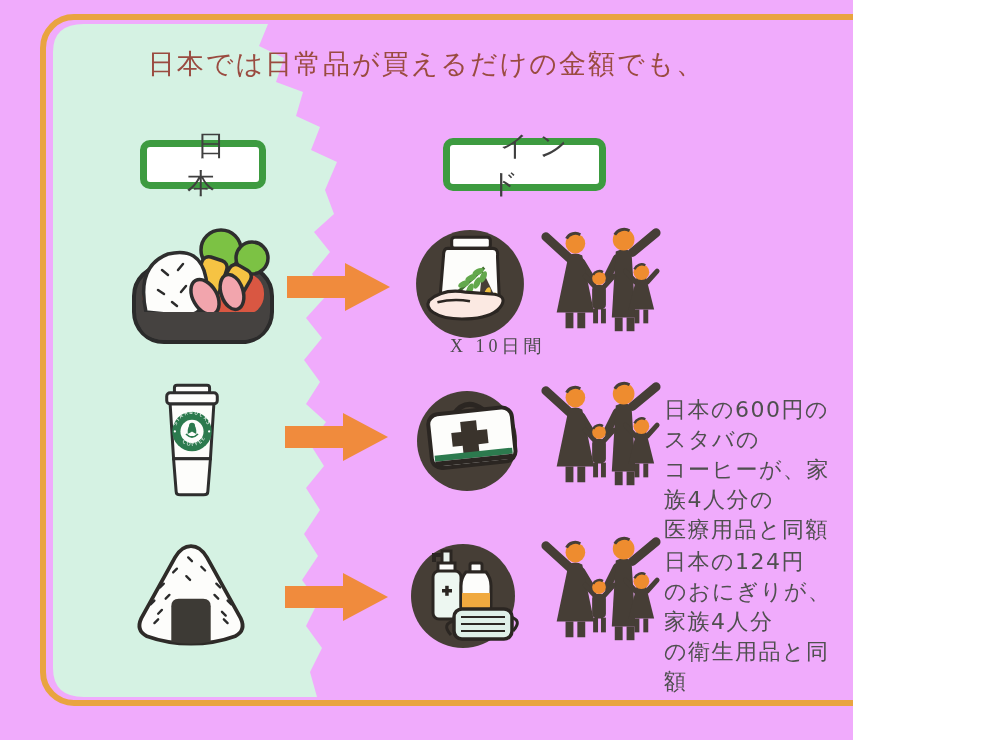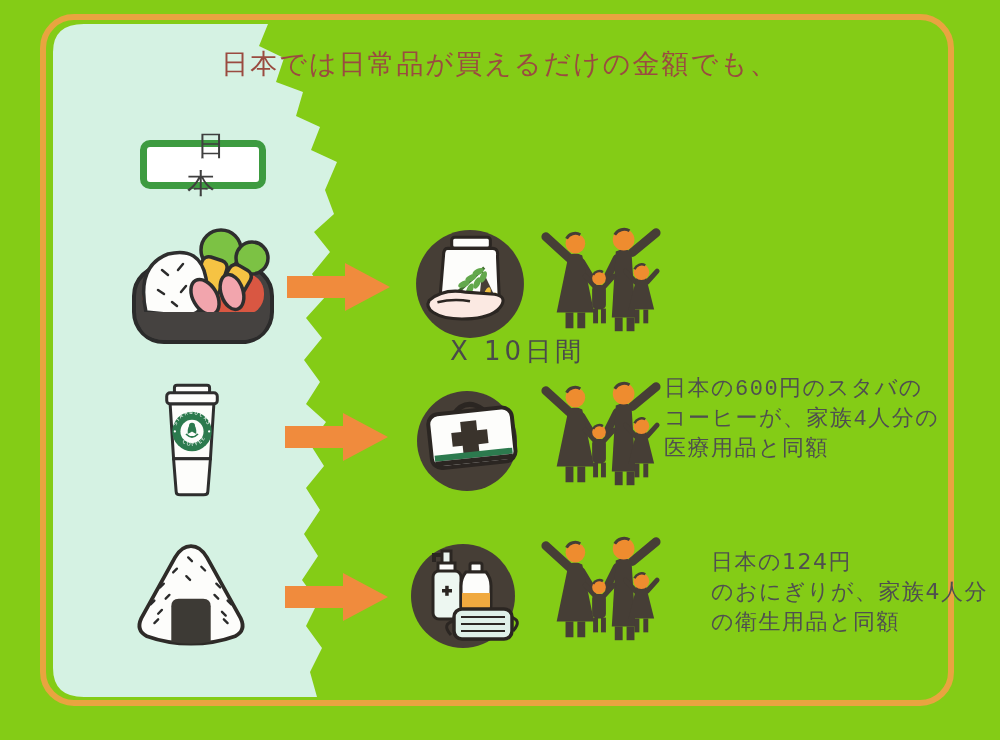--- a/index.html
+++ b/index.html
@@ -1,17 +1,17 @@
 <!DOCTYPE html>
 <html><head>
 <meta charset="utf-8">
 <style>
   html,body{margin:0;padding:0;background:#fff;}
   .stage{
-    position:relative;width:1000px;height:740px;background:#84cc16;overflow:hidden;
+    position:relative;width:853px;height:740px;background:#f0abfc;overflow:hidden;
     font-family:"DejaVu Sans","Liberation Sans",sans-serif;
   }
   .frame{
     position:absolute;left:40px;top:14px;width:914px;height:692px;
     border:6px solid #E9A440;border-radius:34px;box-sizing:border-box;
     background:transparent;z-index:1;
   }
   .torn-svg{position:absolute;left:0;top:0;z-index:0;}
   .title-line{
     position:absolute;left:0;width:100%;text-align:center;
@@ -25,25 +25,25 @@
     font-size:28px;color:#3f3f3f;letter-spacing:10px;text-indent:10px;z-index:3;padding-left:40px;
   }
   .rlabel.japan{left:140px;top:140px;width:126px;height:49px;}
   .rlabel.india{left:443px;top:138px;width:163px;height:53px;}
   .icon{position:absolute;z-index:3;}
   .desc{
     position:absolute;z-index:3;font-size:22px;line-height:30px;color:#4F4F4F;
     white-space:pre-line;letter-spacing:1.5px;
   }
   .desc.d1{left:664px;top:232px;}
-  .desc.d2{left:664px;top:375px;font-family:Liberation Mono, monospace;}
-  .desc.d3{left:664px;top:547px;margin-left:47px;}
+  .desc.d2{left:664px;top:395px;}
+  .desc.d3{left:664px;top:547px;}
   .mult{
     position:absolute;left:450px;top:334px;z-index:3;
-    font-size:26px;color:#4a4a4a;letter-spacing:4px;
+    font-size:18px;color:#4a4a4a;letter-spacing:4px;font-family:Liberation Serif, serif;
   }
   svg{display:block;}
 </style>
 </head>
 <body>
 
 <div class="stage">
 
   <svg class="torn-svg" width="1000" height="740" aria-hidden="true">
     <path fill="#D5F2E3" d="M84,24 L268,24 L259,46 L284,58 L276,82 L303,92 L296,116 L320,127 L311,150 L337,162
@@ -51,20 +51,23 @@
       L306,404 L326,422 L310,444 L324,466 L306,488 L320,510 L304,534 L318,556 L302,580 L318,602
       L306,626 L322,648 L310,672 L317,697 L84,697 Q53,697 53,668 L53,52 Q53,24 84,24 Z"></path>
   </svg>
 
   <div class="frame"></div>
 
   <div class="title-line l1">日本では日常品が買えるだけの金額でも、</div>
 
   <div class="rlabel japan">
     <span>日本</span>
+  </div>
+  <div class="rlabel india">
+    <span>インド</span>
   </div>
 
   <svg width="0" height="0" style="position:absolute" aria-hidden="true">
     <defs>
       <symbol id="family-symbol" viewBox="0 0 130 110">
 
         <line x1="34" y1="32" x2="10" y2="10" stroke="#463E36" stroke-width="9" stroke-linecap="round"></line>
         <line x1="46" y1="36" x2="58" y2="56" stroke="#463E36" stroke-width="8" stroke-linecap="round"></line>
         <path d="M33,29 Q40,25 47,29 L59,87 L21,87 Z" fill="#463E36"></path>
         <rect x="30" y="87" width="8" height="16" fill="#463E36"></rect>

